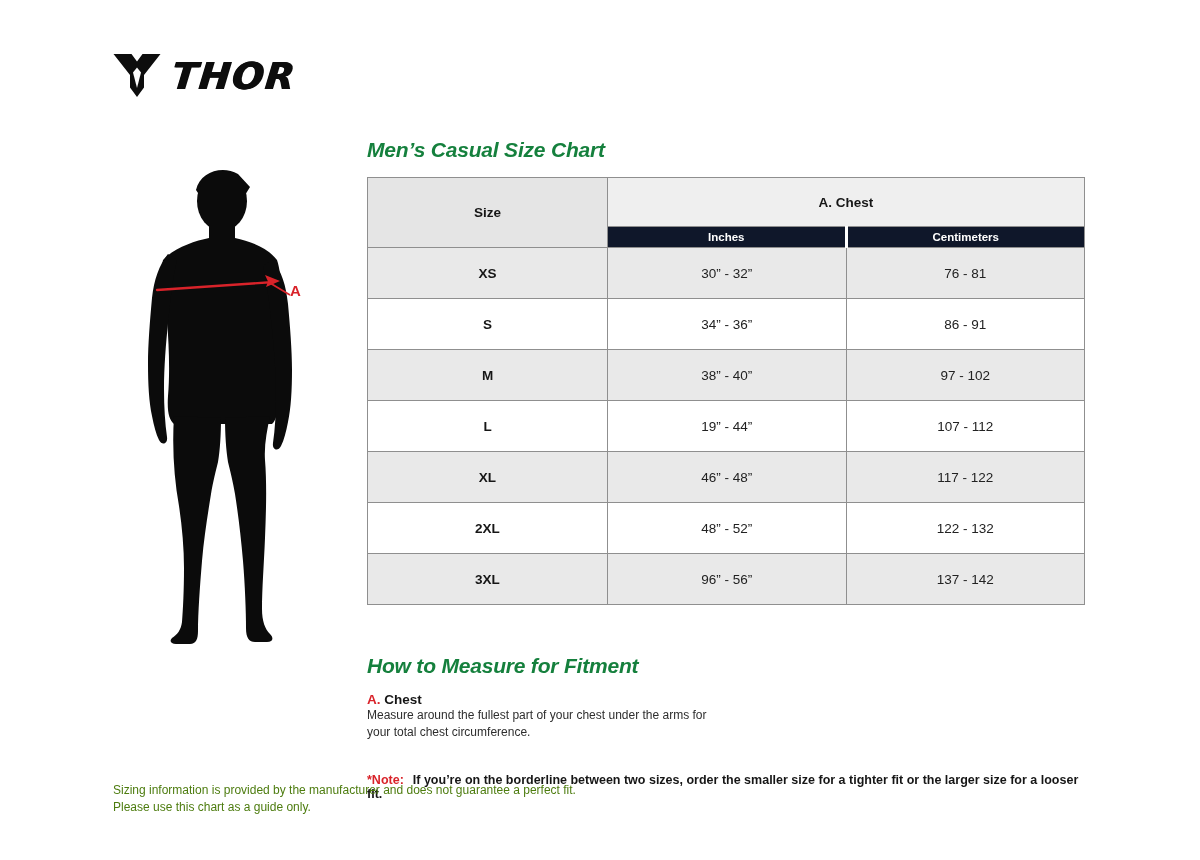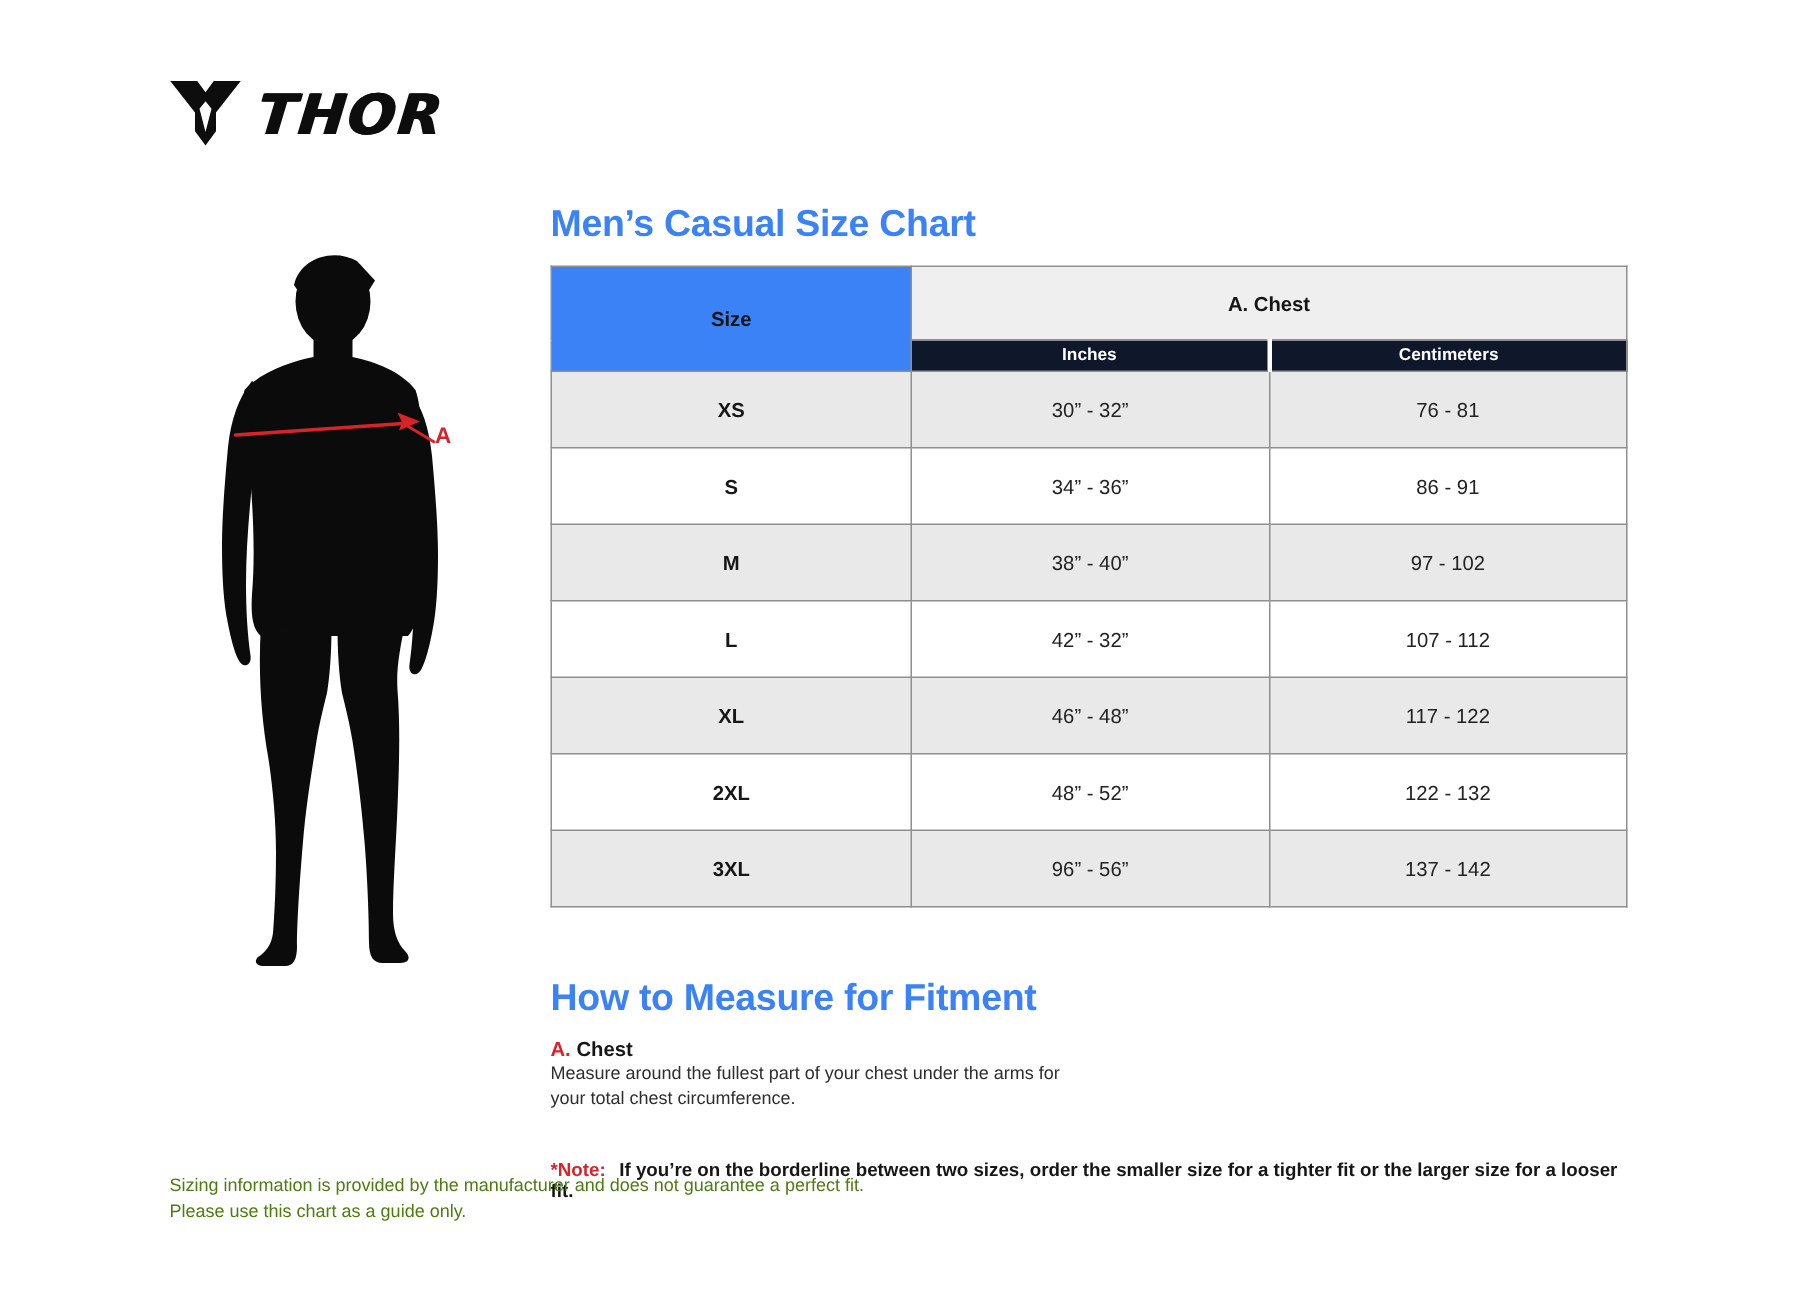--- a/index.html
+++ b/index.html
@@ -56,42 +56,43 @@
   }
 
   
   .content {
     position: absolute;
     left: 367px;
     top: 140px;
     width: 718px;
   }
   h1.chart-title, h2.measure-title {
-    font-size: 25px;
-    font-weight: bold;
-    color: #3b82f6;
+    font-size: 21px;
+    font-weight: bold;
+    color: #15803d;
     letter-spacing: -0.2px;
     line-height: 19px;
+    font-style: italic;
   }
   h1.chart-title { margin-bottom: 18px; }
 
   table.size-table {
     width: 718px;
     border-collapse: collapse;
     table-layout: fixed;
   }
   table.size-table th, table.size-table td {
     border: 1px solid #8f8f8f;
     text-align: center;
     vertical-align: middle;
   }
   th.size-head {
     width: 240px;
     height: 70px;
-    background: #3b82f6;
+    background: #e5e5e5;
     font-size: 13.5px;
     font-weight: bold;
     color: #161616;
   }
   th.chest-head {
     height: 49px;
     background: #efefef;
     font-size: 13.5px;
     font-weight: bold;
     color: #161616;
@@ -229,21 +230,21 @@
             <td>34” - 36”</td>
             <td>86 - 91</td>
           </tr>
           <tr>
             <td class="size-cell">M</td>
             <td>38” - 40”</td>
             <td>97 - 102</td>
           </tr>
           <tr>
             <td class="size-cell">L</td>
-            <td>42” - 32”</td>
+            <td>19” - 44”</td>
             <td>107 - 112</td>
           </tr>
           <tr>
             <td class="size-cell">XL</td>
             <td>46” - 48”</td>
             <td>117 - 122</td>
           </tr>
           <tr>
             <td class="size-cell">2XL</td>
             <td>48” - 52”</td>

